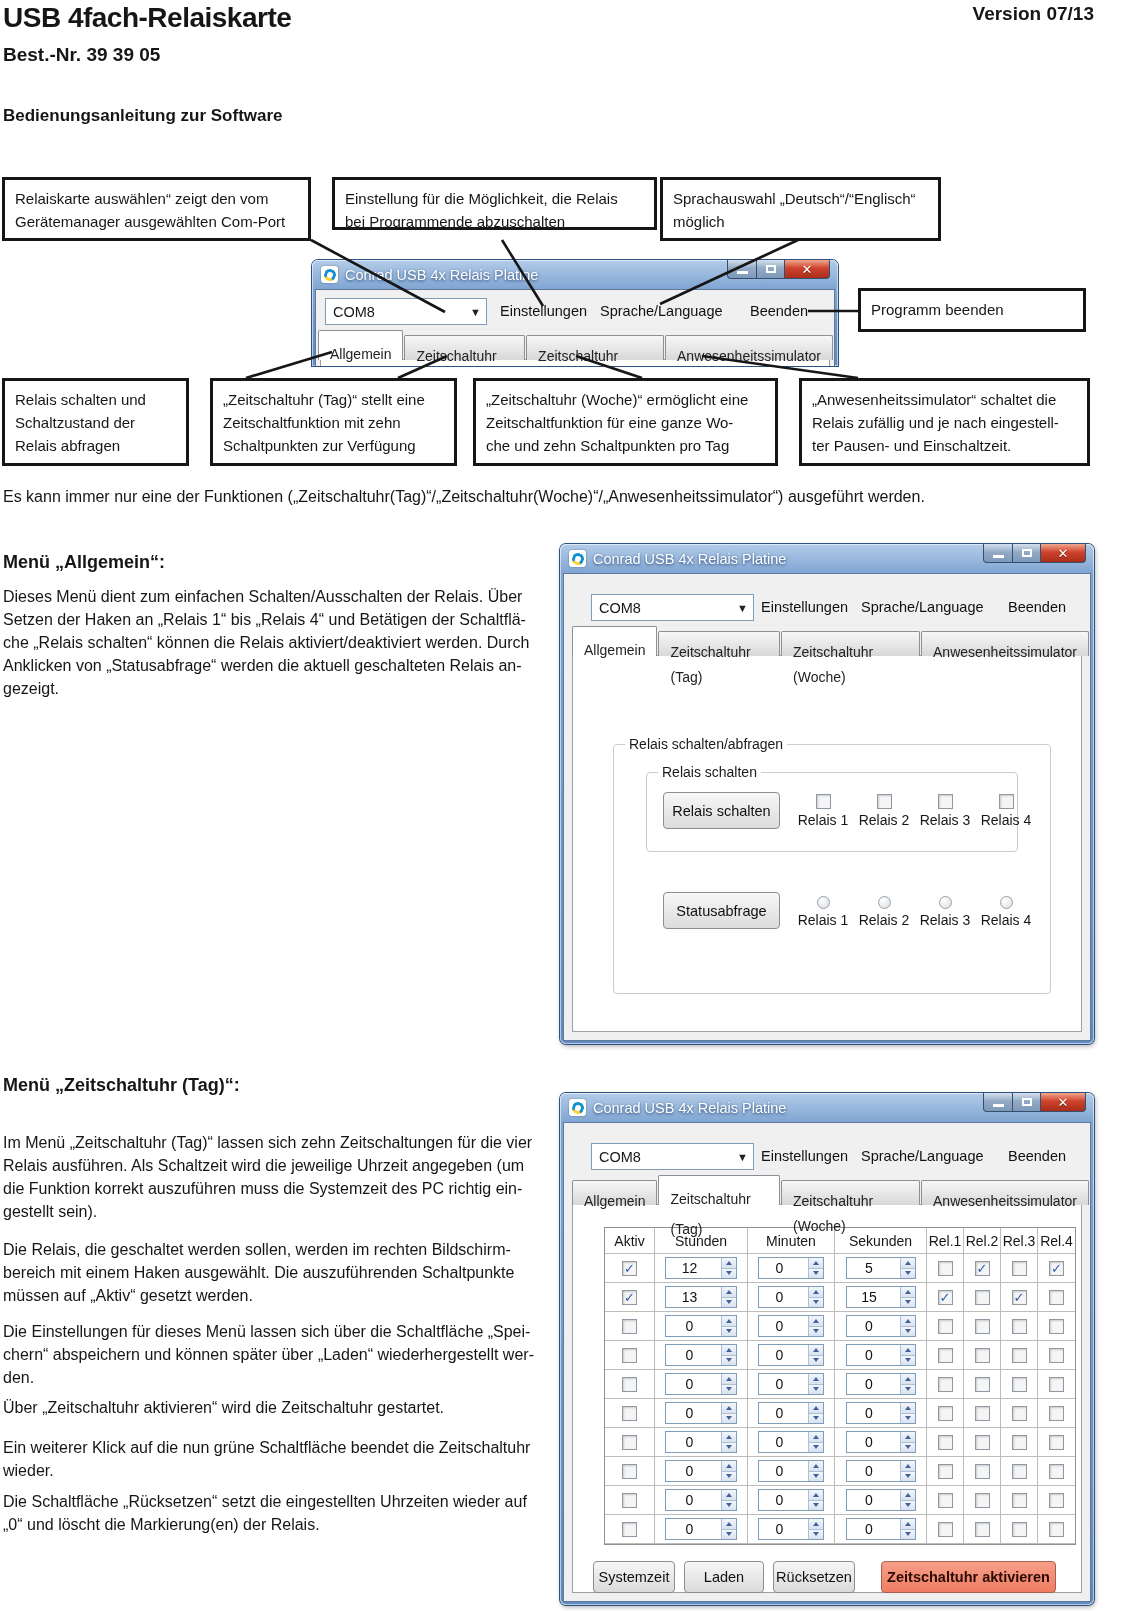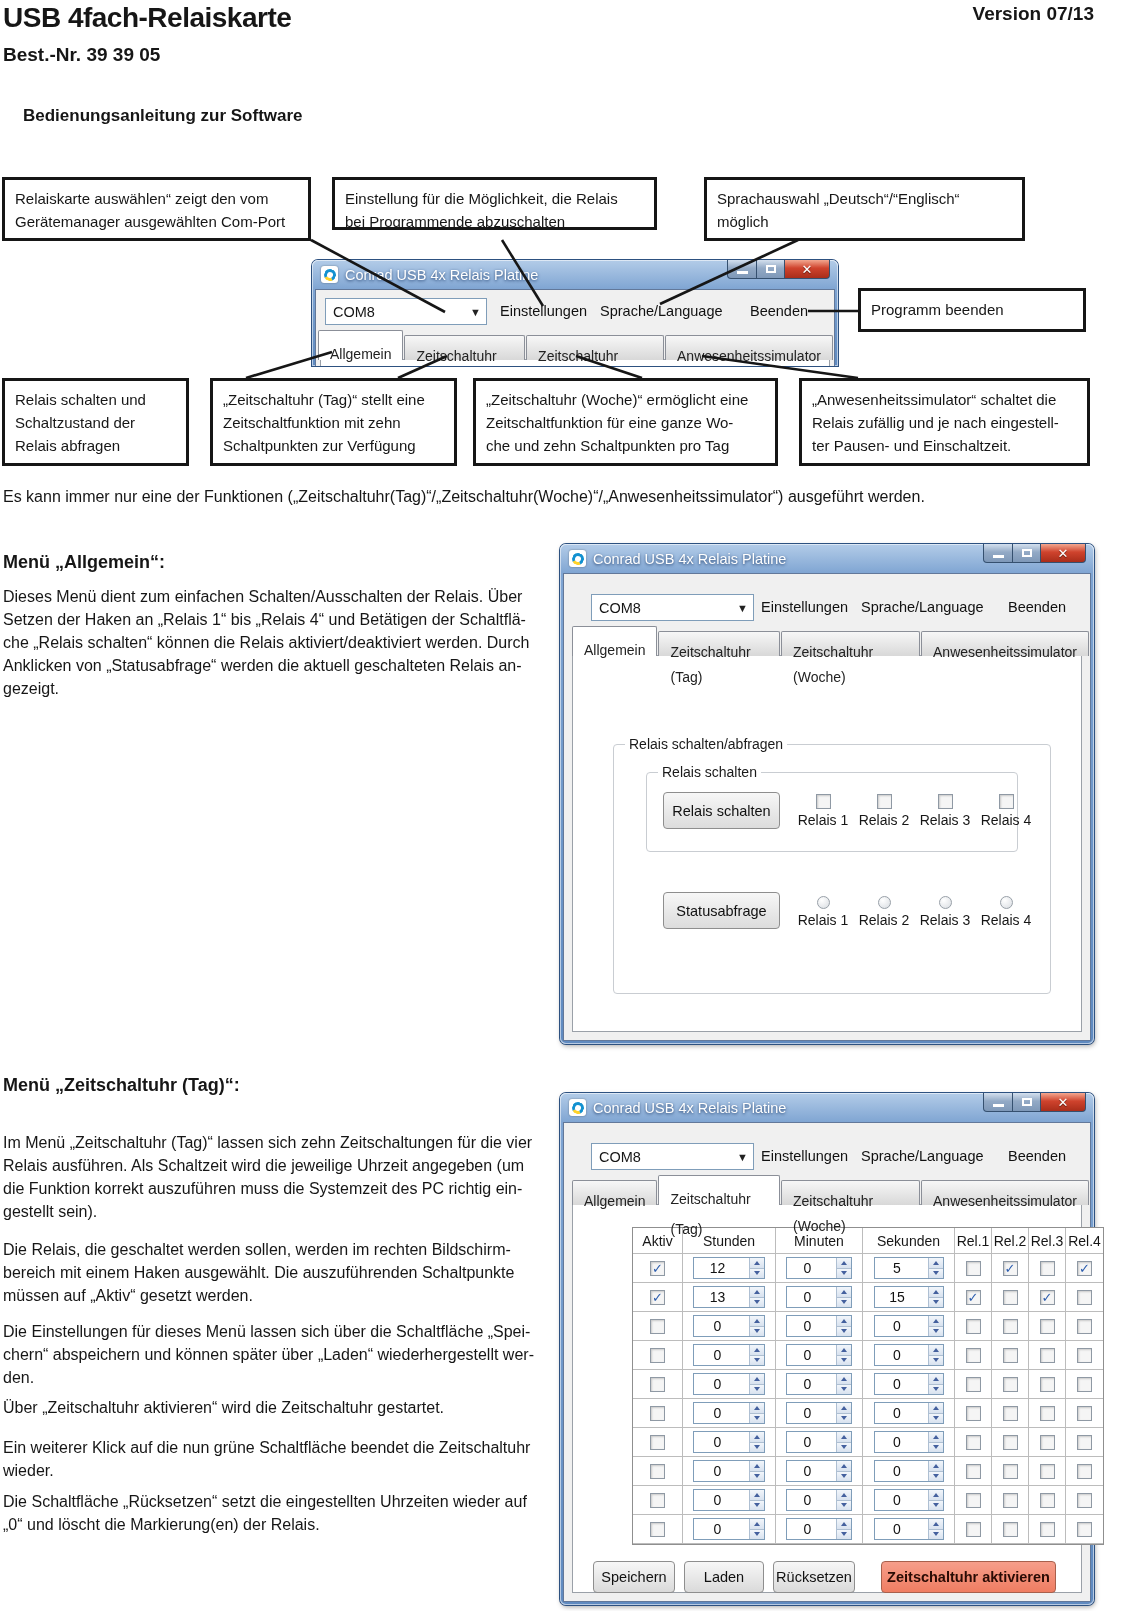--- a/index.html
+++ b/index.html
@@ -4,21 +4,21 @@
 <style>
   html,body{margin:0;padding:0;}
   body{width:1123px;height:1611px;position:relative;background:#fff;overflow:hidden;
        font-family:"Liberation Sans","DejaVu Sans",sans-serif;color:#161616;}
   *{box-sizing:border-box;}
   .abs{position:absolute;}
   
   .hdr-title{left:3px;top:2px;font-size:28px;font-weight:bold;letter-spacing:-0.5px;}
   .hdr-version{right:29px;top:3px;font-size:19px;font-weight:bold;}
   .hdr-order{left:3px;top:44px;font-size:19px;font-weight:bold;}
-  .hdr-sub{left:3px;top:106px;font-size:17px;font-weight:bold;margin-left:20px;}
+  .hdr-sub{left:3px;top:106px;font-size:17px;font-weight:bold;}
   
   .callout{border:3px solid #161616;background:#fff;padding:7px 10px;font-size:15px;line-height:23px;
            white-space:pre-line;z-index:6;}
   
   .connectors{left:0;top:0;z-index:5;pointer-events:none;}
   
   .win{position:absolute;border-radius:6px;
        background:linear-gradient(#b3cce8,#7ea4d2 30px,#6d96c8 60%,#5f8ac0);
        box-shadow:0 0 0 1px #2d5180, inset 0 0 0 1px rgba(255,255,255,.55), 1px 2px 5px rgba(0,0,0,.35);}
   .win.cropped{border-bottom-left-radius:0;border-bottom-right-radius:0;overflow:hidden;box-shadow:0 0 0 1px #2d5180, inset 0 0 0 1px rgba(255,255,255,.55);}
@@ -101,21 +101,21 @@
     <line x1="447" y1="356" x2="398" y2="378"></line>
     <line x1="576" y1="356" x2="642" y2="378"></line>
     <line x1="702" y1="356" x2="858" y2="378"></line>
   </g>
 </svg>
 
 <div class="abs callout" style="left:2px;top:177px;width:309px;height:64px;">Relaiskarte auswählen“ zeigt den vom
 Gerätemanager ausgewählten Com-Port</div>
 <div class="abs callout" style="left:332px;top:177px;width:325px;height:53px;">Einstellung für die Möglichkeit, die Relais
 bei Programmende abzuschalten</div>
-<div class="abs callout" style="left:704px;top:177px;width:321px;height:64px;">Sprachauswahl „Deutsch“/“Englisch“
+<div class="abs callout" style="left:660px;top:177px;width:281px;height:64px;">Sprachauswahl „Deutsch“/“Englisch“
 möglich</div>
 <div class="abs callout" style="left:858px;top:288px;width:228px;height:44px;">Programm beenden</div>
 <div class="abs callout" style="left:2px;top:378px;width:187px;height:88px;">Relais schalten und
 Schaltzustand der
 Relais abfragen</div>
 <div class="abs callout" style="left:210px;top:378px;width:247px;height:88px;">„Zeitschaltuhr (Tag)“ stellt eine
 Zeitschaltfunktion mit zehn
 Schaltpunkten zur Verfügung</div>
 <div class="abs callout" style="left:473px;top:378px;width:305px;height:88px;">„Zeitschaltuhr (Woche)“ ermöglicht eine
 Zeitschaltfunktion für eine ganze Wo-
@@ -283,21 +283,21 @@
     <span class="mi" style="left:197px;top:25px;">Einstellungen</span>
     <span class="mi" style="left:297px;top:25px;">Sprache/Language</span>
     <span class="mi" style="left:444px;top:25px;">Beenden</span>
     <div class="tabs" style="left:8px;top:52px;height:30px;">
       <span class="tab">Allgemein</span>
       <span class="tab active">Zeitschaltuhr (Tag)</span>
       <span class="tab">Zeitschaltuhr (Woche)</span>
       <span class="tab">Anwesenheitssimulator</span>
     </div>
     <div class="panel" style="left:8px;right:8px;top:81px;bottom:8px;">
-      <div class="ttable" style="left:31px;top:22px;width:472px;margin-left:28px;">
+      <div class="ttable" style="left:31px;top:22px;width:472px;">
         <div class="trow thead">
             <div class="tcell c-aktiv">Aktiv</div>
             <div class="tcell c-std">Stunden</div>
             <div class="tcell c-min">Minuten</div>
             <div class="tcell c-sek">Sekunden</div>
             <div class="tcell c-rel">Rel.1</div>
             <div class="tcell c-rel">Rel.2</div>
             <div class="tcell c-rel">Rel.3</div>
             <div class="tcell c-rel">Rel.4</div>
           </div>
@@ -737,19 +737,19 @@
               </div>
               <div class="tcell c-rel">
                 <span class="cb"></span>
               </div>
               <div class="tcell c-rel">
                 <span class="cb"></span>
               </div>
             </div>
           </div>
       </div>
-      <div class="wbtn2" style="left:20px;top:356px;width:82px;">Speichern</div>
+      <div class="wbtn2" style="left:20px;top:356px;width:82px;">Systemzeit</div>
       <div class="wbtn2" style="left:111px;top:356px;width:80px;">Laden</div>
       <div class="wbtn2" style="left:200px;top:356px;width:82px;">Rücksetzen</div>
       <div class="wbtn2 activate" style="left:308px;top:356px;width:175px;">Zeitschaltuhr aktivieren</div>
     </div>
   </div>
 </div>
 
 </body></html>

